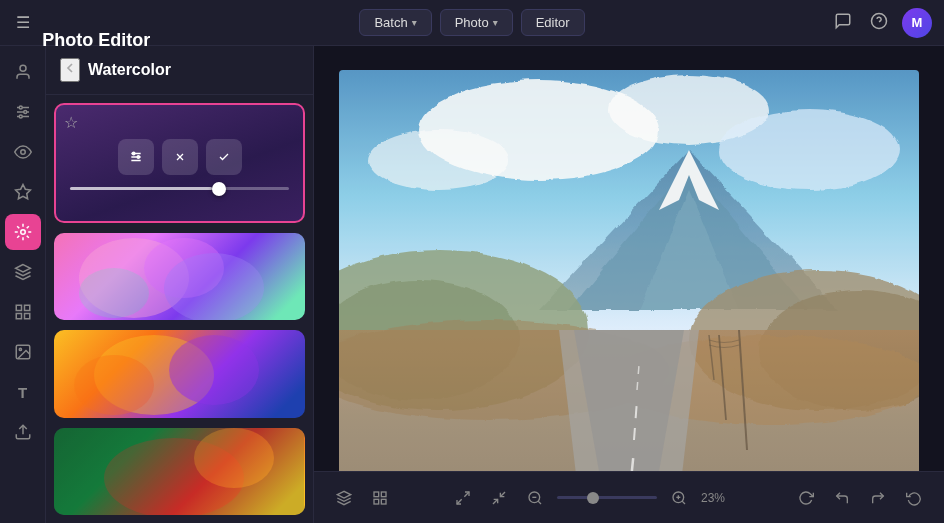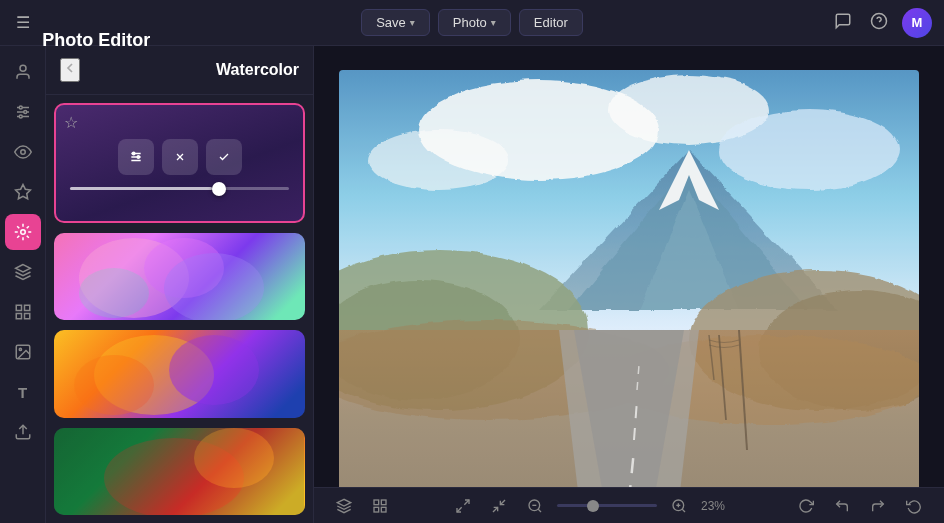--- a/index.html
+++ b/index.html
@@ -95,21 +95,20 @@
       display: flex;
       flex-direction: column;
       overflow: hidden;
     }
     .panel-header {
       display: flex;
       align-items: center;
       gap: 8px;
       padding: 12px 14px;
       border-bottom: 1px solid #2a2a3e;
-      justify-content: space-between;
     }
     .back-btn { color: #aaa; cursor: pointer; font-size: 16px; }
     .panel-title { font-size: 16px; font-weight: 600; color: #fff; }
     .panel-list {
       overflow-y: auto;
       flex: 1;
       padding: 8px;
       display: flex;
       flex-direction: column;
       gap: 10px;
@@ -222,21 +221,21 @@
       border-radius: 4px;
       overflow: hidden;
       position: relative;
     }
 
     
     .bottom-toolbar {
       position: absolute;
       bottom: 0;
       left: 0; right: 0;
-      height: 36px;
+      height: 52px;
       background: #1e1e2e;
       border-top: 1px solid #2a2a3e;
       display: flex;
       align-items: center;
       justify-content: space-between;
       padding: 0 16px;
     }
     .toolbar-group {
       display: flex;
       align-items: center;
@@ -268,21 +267,21 @@
 </head>
 <body>
 
 <div class="header">
   <div class="header-left">
     <button class="icon-btn hamburger-icon">☰</button>
     <span class="app-title">Photo Editor</span>
   </div>
   <div class="header-center">
     <button class="header-btn">
-      <span>Save</span>
+      <span>Batch</span>
       <span class="chevron">▾</span>
     </button>
     <button class="header-btn">
       <span>Photo</span>
       <span class="chevron">▾</span>
     </button>
     <button class="header-btn">
       <span>Editor</span>
     </button>
   </div>

